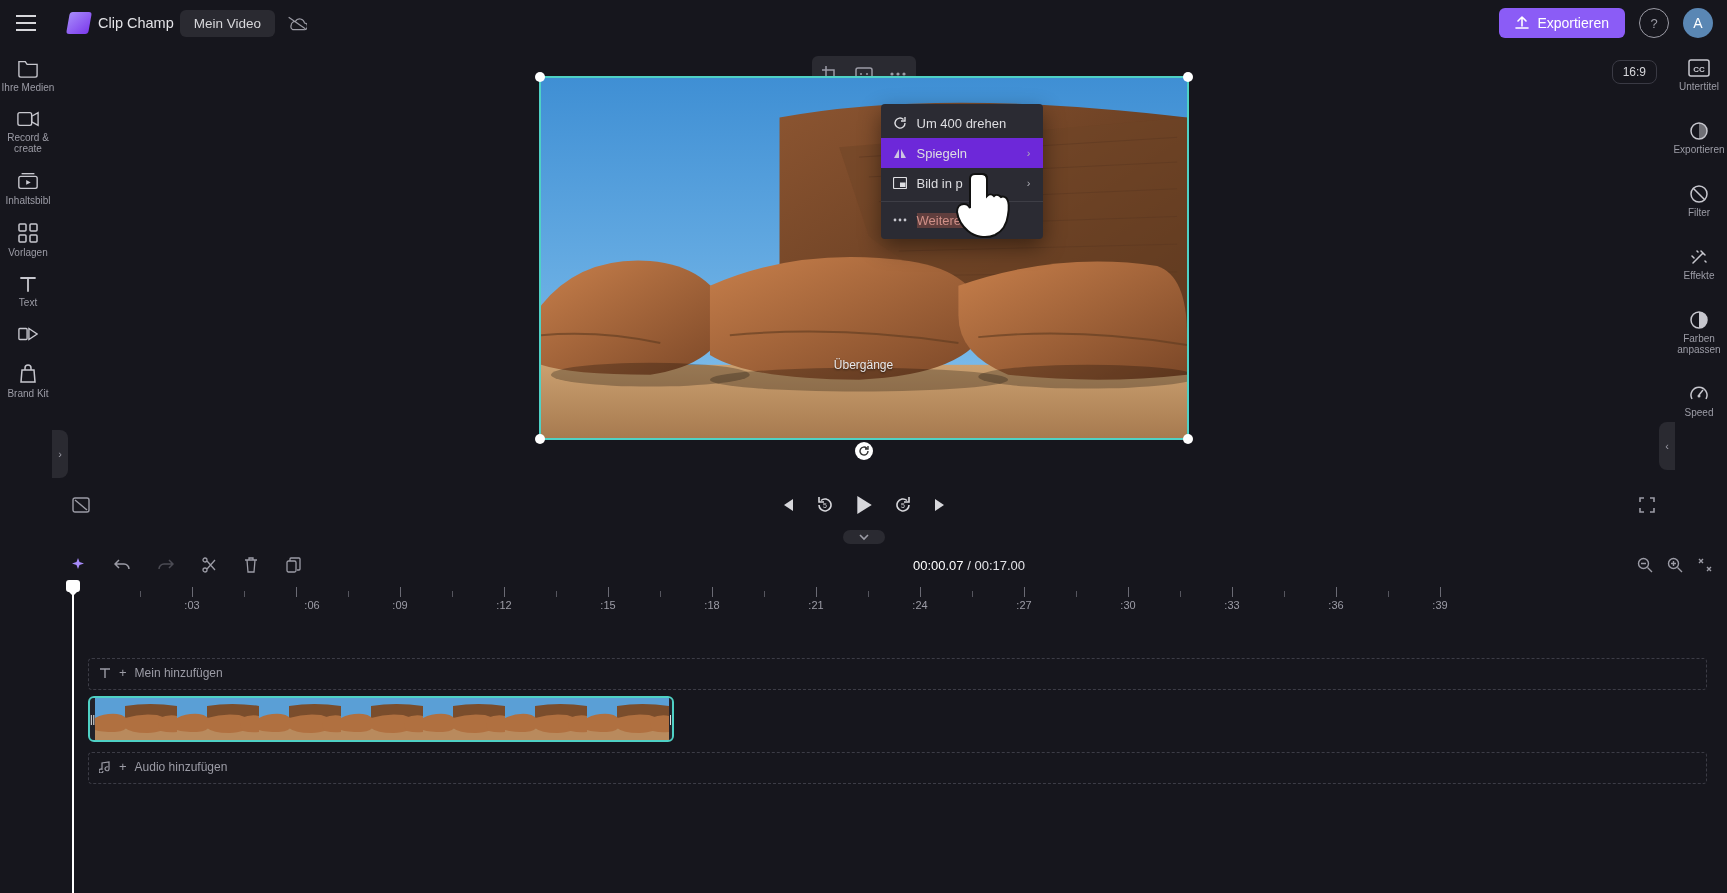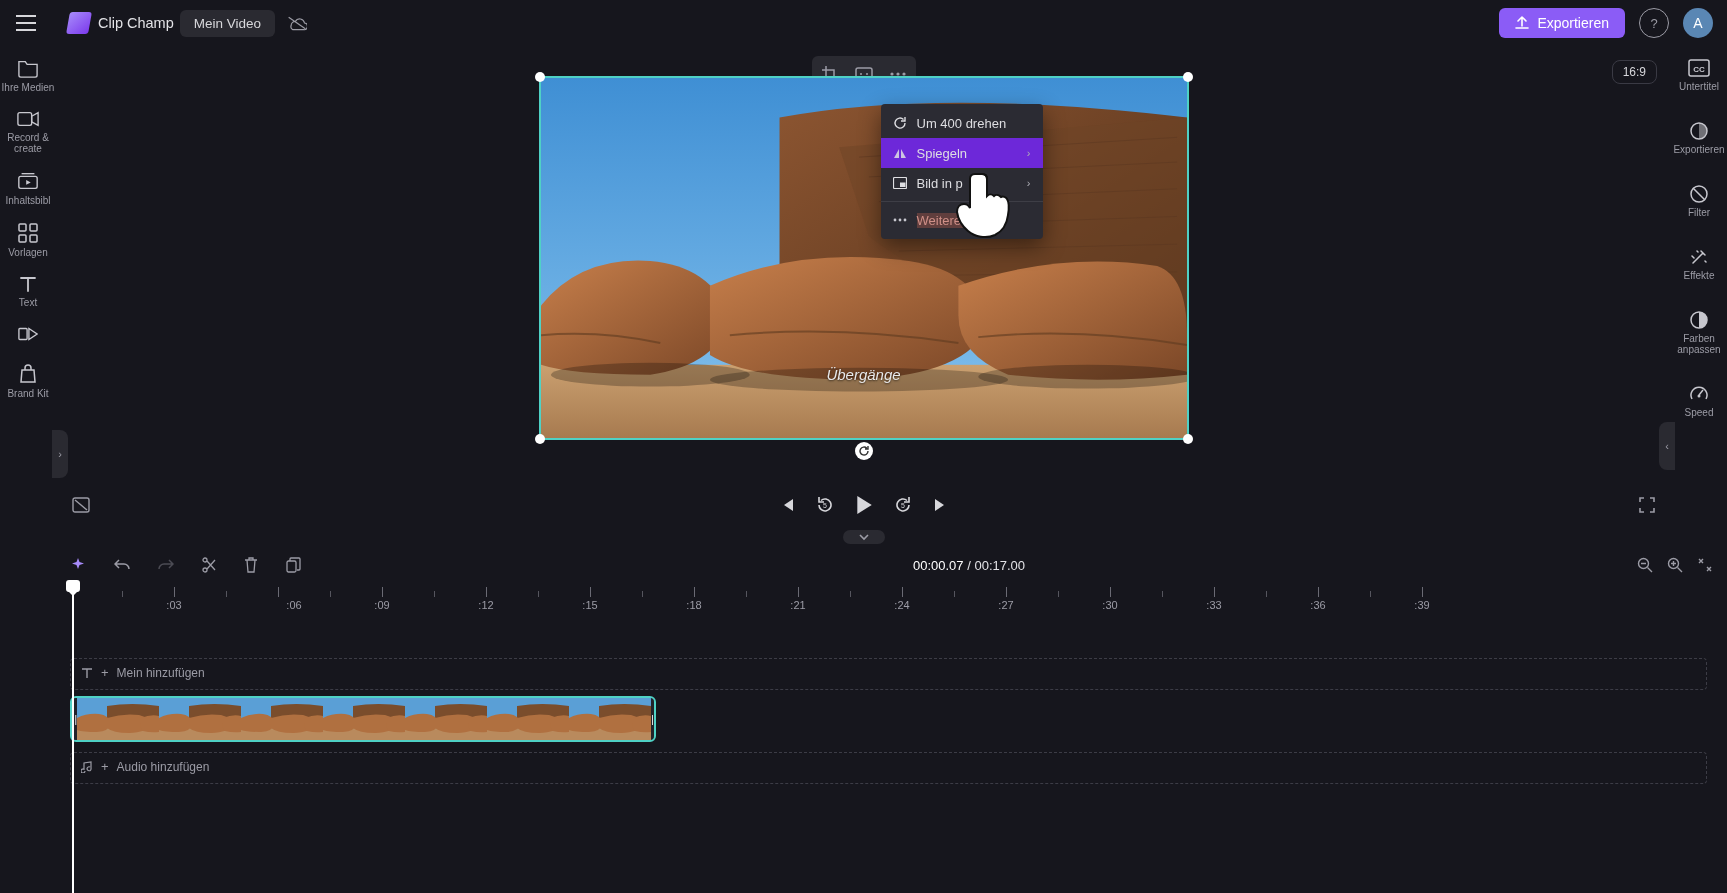--- a/index.html
+++ b/index.html
@@ -118,22 +118,22 @@
   .preview svg.scene{width:100%;height:100%;display:block;}
   .preview .handle{position:absolute;width:10px;height:10px;background:#fff;border-radius:50%;}
   .preview .h-nw{top:-6px;left:-6px;} .preview .h-ne{top:-6px;right:-6px;}
   .preview .h-sw{bottom:-6px;left:-6px;} .preview .h-se{bottom:-6px;right:-6px;}
   .preview .rotate-handle{
     position:absolute;bottom:-22px;left:50%;transform:translateX(-50%);
     width:18px;height:18px;border-radius:50%;background:#fff;color:#333;
     display:flex;align-items:center;justify-content:center;font-size:11px;
   }
   .preview-caption{
-    position:absolute;top:288px;left:50%;transform:translateX(-50%);
-    color:#e8e8ea;font-size:15px;text-shadow:0 1px 2px rgba(0,0,0,.6);font-style:italic;
+    position:absolute;top:280px;left:50%;transform:translateX(-50%);
+    color:#e8e8ea;font-size:12px;text-shadow:0 1px 2px rgba(0,0,0,.6);
   }
 
   .context-menu{
     position:absolute;top:26px;left:340px;
     width:162px;background:#2b2b33;border-radius:4px;
     box-shadow:0 8px 22px rgba(0,0,0,.45);
     padding:4px 0;z-index:20;
     font-size:13px;
   }
   .cm-item{
@@ -194,21 +194,21 @@
   }
   .tl-toolbar{
     height:34px;display:flex;align-items:center;padding:0 14px 0 70px;gap:28px;
     color:var(--text-dim);
   }
   .tl-toolbar .spacer{flex:1;}
   .tl-time{color:#e2e2e6;}
   .tl-time .cur{color:#fff;}
   .tl-zoom{display:flex;gap:14px;align-items:center;color:var(--text-dim);}
 
-  .tl-body{position:relative;padding-left:70px;padding-right:20px;}
+  .tl-body{position:relative;padding-left:88px;padding-right:20px;}
   .ruler{height:28px;position:relative;border-bottom:1px solid transparent;}
   .ruler .mtick{position:absolute;bottom:12px;width:1px;height:6px;background:#55555e;}
   .ruler .tick{position:absolute;bottom:12px;width:1px;height:10px;background:#6a6a74;}
   .ruler .lbl{position:absolute;bottom:-2px;transform:translateX(-50%);font-size:11px;color:var(--text-dim);}
   .playhead-line{position:absolute;top:2px;bottom:-170px;left:72px;width:2px;background:#fff;z-index:8;}
   .playhead-head{position:absolute;top:-2px;left:66px;width:14px;height:12px;background:#fff;border-radius:3px;z-index:9;}
   .playhead-head:after{content:"";position:absolute;left:2px;top:11px;border:5px solid transparent;border-top-color:#fff;}
 
   .track{height:32px;margin-top:10px;position:relative;border:1px dashed #3c3c46;border-radius:4px;}
   .track .tlabel{position:absolute;left:10px;top:6px;display:flex;align-items:center;gap:8px;color:var(--text-dim);font-size:12px;}

